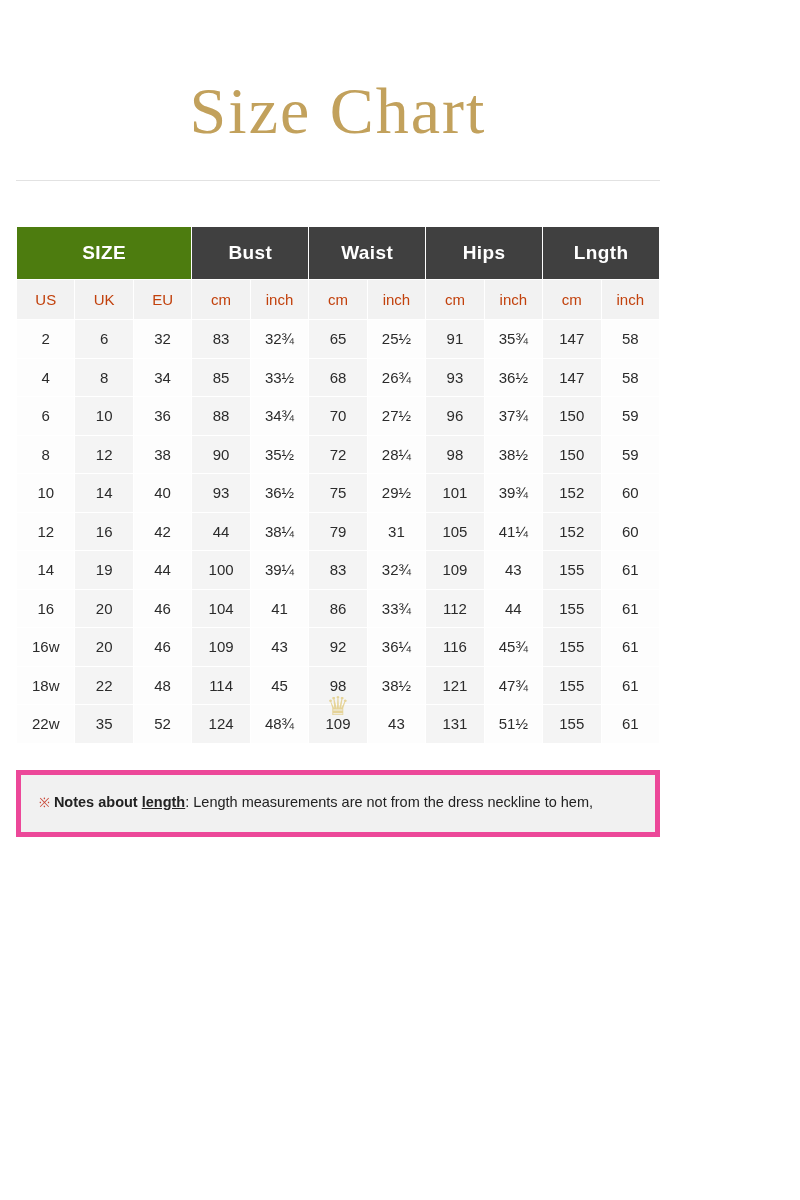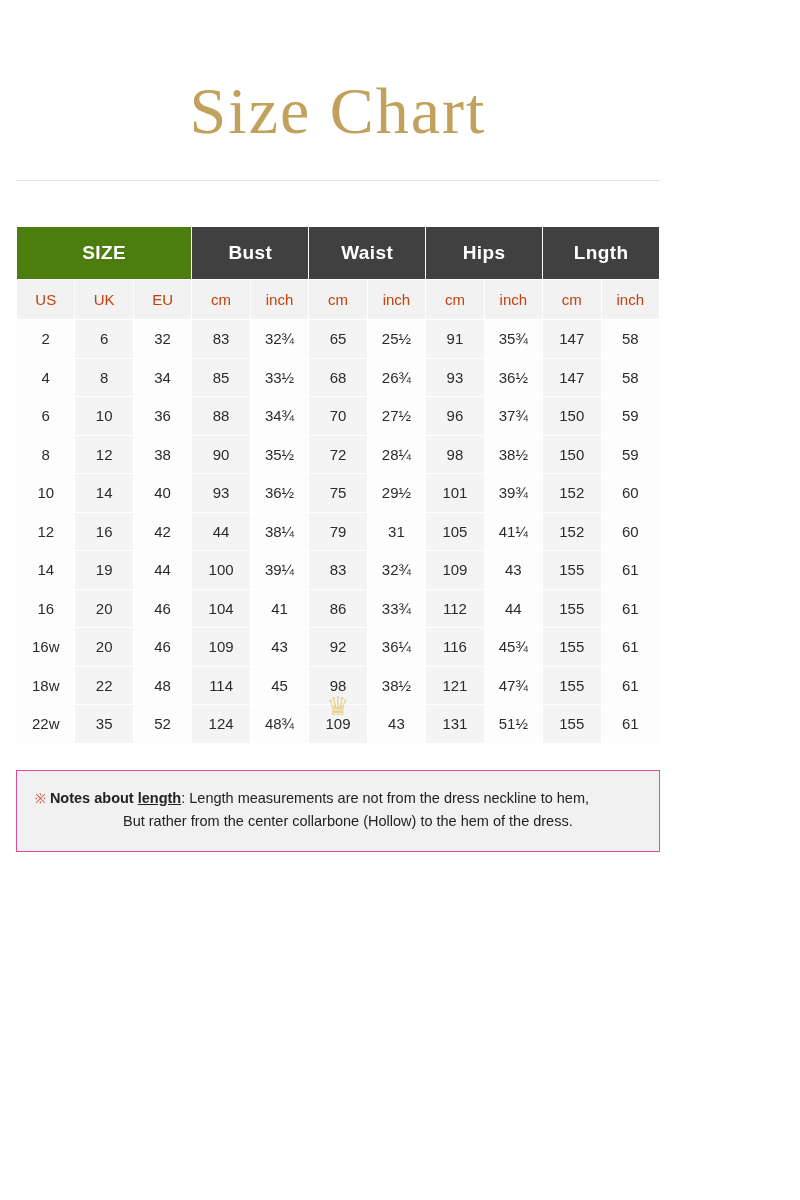--- a/index.html
+++ b/index.html
@@ -115,21 +115,21 @@
     font-size: 44px;
     font-weight: bold;
     letter-spacing: 2px;
     color: #b9b9b9;
     display: block;
   }
 
   
   .notes {
     margin: 26px 16px 0 16px;
-    border: 1px solid #ec4899;
+    border: 5px solid #ec4899;
     background: #f1f1f1;
     padding: 16px 18px 18px 18px;
     font-size: 14.5px;
     line-height: 1.62;
     color: #222;
   }
   .notes .aster {
     color: #c94b3b;
     font-size: 13px;
     margin-right: 4px;
@@ -322,16 +322,15 @@
         </tbody>
     </table>
   </div>
 
   <div class="watermark">
     <span class="wm-crown">♛</span>
   </div>
 
   <div class="notes">
     <span class="aster">※</span><b>Notes about </b><b><u>length</u></b><span>: Length measurements are not from the dress neckline to hem,</span>
-    <span class="notes-line2">But rather from the center collarbone (Hollow) to the hem of the dress.</span>
   </div>
 
 </div>
 
 </body></html>

